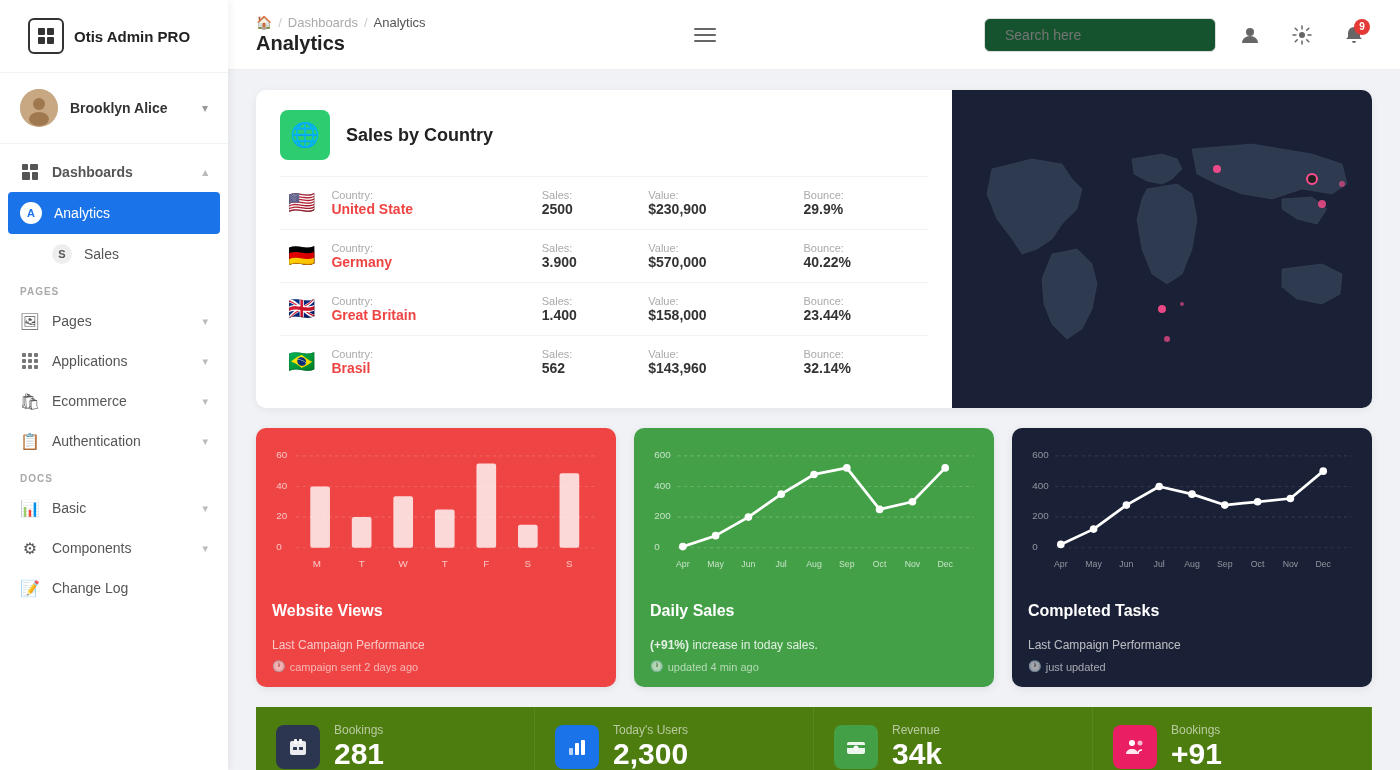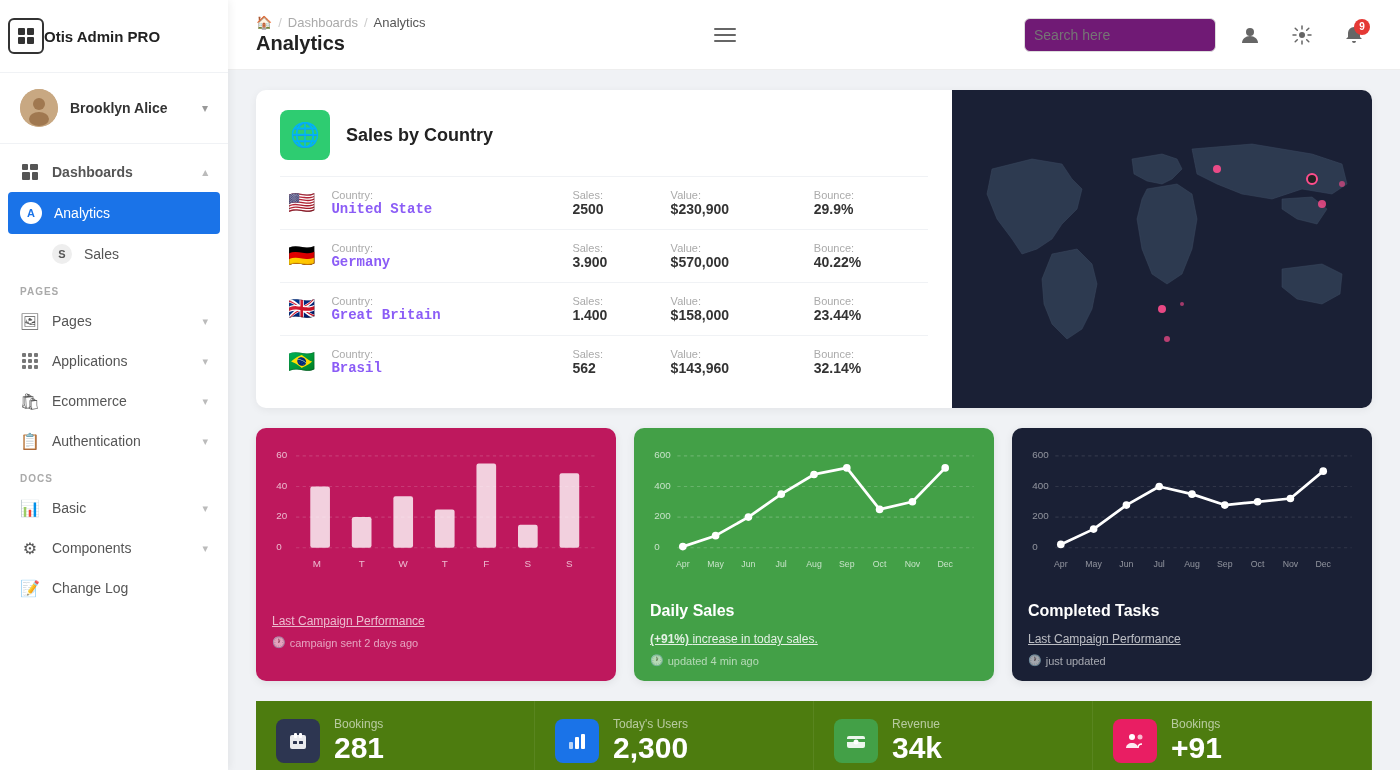--- a/index.html
+++ b/index.html
@@ -13,22 +13,23 @@
       height: 770px;
       display: flex;
       flex-direction: column;
       padding: 0;
       box-shadow: 2px 0 8px rgba(0,0,0,0.06);
       z-index: 10;
     }
     .sidebar-logo {
       display: flex;
       align-items: center;
-      padding: 18px 8px;
+      padding: 18px 28px;
       border-bottom: 1px solid #f0f2f5;
+      gap: 10px;
     }
     .sidebar-logo-icon {
       width: 36px; height: 36px;
       border: 2px solid #333;
       border-radius: 6px;
       display: flex; align-items: center; justify-content: center;
       font-size: 18px; color: #333;
     }
     .sidebar-logo-text { font-size: 15px; font-weight: 700; color: #222; }
 
@@ -87,23 +88,23 @@
 
     .header-center { display: flex; align-items: center; gap: 8px; }
     .hamburger-btn {
       background: none; border: none; cursor: pointer;
       display: flex; flex-direction: column; gap: 4px; padding: 4px;
     }
     .hamburger-line { width: 22px; height: 2px; background: #666; border-radius: 2px; }
 
     .header-right { display: flex; align-items: center; gap: 16px; }
     .search-box {
-      border: 1px solid #ddd; border-radius: 6px; padding: 8px 9px;
-      font-size: 14px; color: #aaa; width: 192px; outline: none;
-      background: #701a75;
+      border: 1px solid #ddd; border-radius: 6px; padding: 8px 20px;
+      font-size: 14px; color: #aaa; width: 232px; outline: none;
+      background: #14532d;
     }
     .header-icon-btn {
       background: none; border: none; cursor: pointer;
       width: 36px; height: 36px; border-radius: 50%;
       display: flex; align-items: center; justify-content: center;
       color: #555; font-size: 18px; position: relative;
     }
     .notif-badge {
       position: absolute; top: 2px; right: 2px;
       background: #e53935; color: #fff; border-radius: 50%;
@@ -133,21 +134,21 @@
       font-size: 24px; color: #fff;
     }
     .sales-card-title { font-size: 18px; font-weight: 700; color: #222; }
 
     .sales-table { width: 100%; border-collapse: collapse; }
     .sales-row { border-top: 1px solid #f0f2f5; }
     .sales-row td { padding: 12px 8px; vertical-align: middle; }
     .sales-row td:first-child { width: 40px; }
     .country-info {}
     .country-label { font-size: 11px; color: #aaa; }
-    .country-name { font-size: 14px; font-weight: 600; color: #8b5cf6; font-family: Liberation Mono, monospace; }
+    .country-name { font-size: 14px; font-weight: 600; color: #ef4444; }
     .sales-stat { }
     .stat-label { font-size: 11px; color: #aaa; }
     .stat-value { font-size: 14px; font-weight: 600; color: #333; }
 
     
     .sales-card-map {
       width: 420px;
       background: #1a2035;
       position: relative;
       overflow: hidden;
@@ -155,28 +156,28 @@
     .map-svg { width: 100%; height: 100%; }
 
     
     .charts-row { display: flex; gap: 18px; margin-bottom: 20px; }
     .chart-card {
       flex: 1;
       border-radius: 10px;
       overflow: hidden;
       box-shadow: 0 2px 8px rgba(0,0,0,0.08);
     }
-    .chart-card-blue { background: #be185d; }
+    .chart-card-blue { background: #ef4444; }
     .chart-card-green { background: #43a047; }
     .chart-card-dark { background: #1a2035; }
 
     .chart-area { padding: 16px 16px 0; height: 160px; position: relative; }
     .chart-footer { padding: 14px 16px; }
     .chart-title { font-size: 16px; font-weight: 700; color: #fff; }
-    .chart-subtitle { font-size: 12px; color: rgba(255,255,255,0.7); margin-top: 12px; text-decoration: underline; }
+    .chart-subtitle { font-size: 12px; color: rgba(255,255,255,0.7); margin-top: 18px; }
     .chart-meta { font-size: 11px; color: rgba(255,255,255,0.6); margin-top: 8px; display: flex; align-items: center; gap: 4px; }
 
     
     .stats-row {
       display: flex; gap: 0; background: #4d7c0f;
       border-radius: 0 0 0 0;
       overflow: hidden;
       height: 80px;
     }
     .stat-item {
@@ -507,20 +508,21 @@
             <text x="41" y="112" font-size="9" fill="rgba(255,255,255,0.7)" text-anchor="middle">M</text>
             <text x="82" y="112" font-size="9" fill="rgba(255,255,255,0.7)" text-anchor="middle">T</text>
             <text x="120" y="112" font-size="9" fill="rgba(255,255,255,0.7)" text-anchor="middle">W</text>
             <text x="158" y="112" font-size="9" fill="rgba(255,255,255,0.7)" text-anchor="middle">T</text>
             <text x="196" y="112" font-size="9" fill="rgba(255,255,255,0.7)" text-anchor="middle">F</text>
             <text x="234" y="112" font-size="9" fill="rgba(255,255,255,0.7)" text-anchor="middle">S</text>
             <text x="272" y="112" font-size="9" fill="rgba(255,255,255,0.7)" text-anchor="middle">S</text>
           </svg>
         </div>
         <div class="chart-footer">
+          <div class="chart-title">Website Views</div>
           <div class="chart-subtitle">Last Campaign Performance</div>
           <div class="chart-meta">
             <span>🕐</span>
             <span>campaign sent 2 days ago</span>
           </div>
         </div>
       </div>
 
       <div class="chart-card chart-card-green">
         <div class="chart-area">

